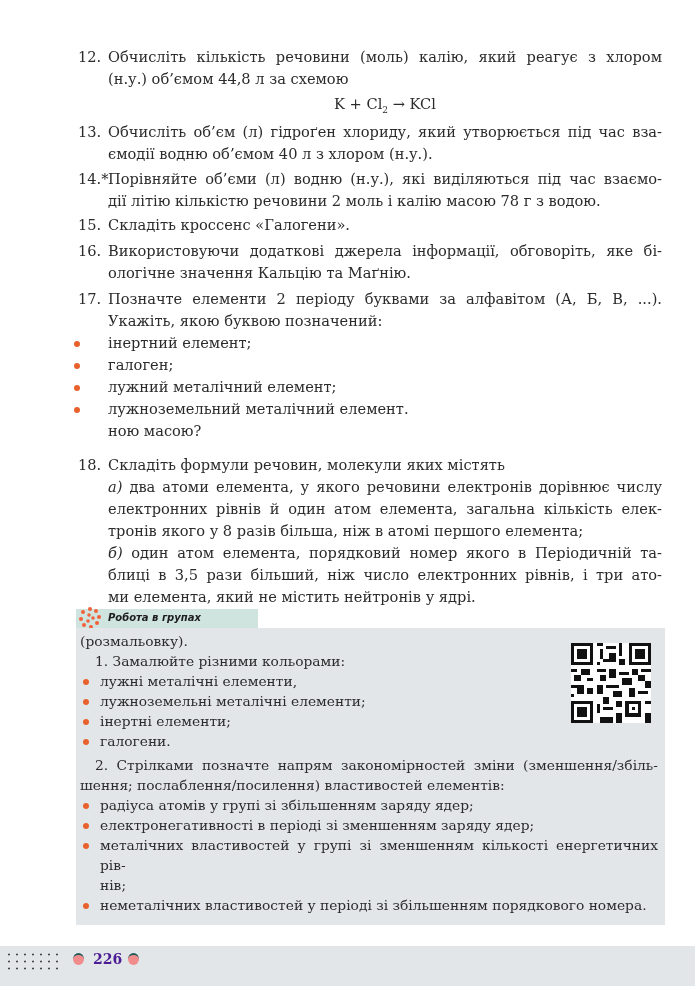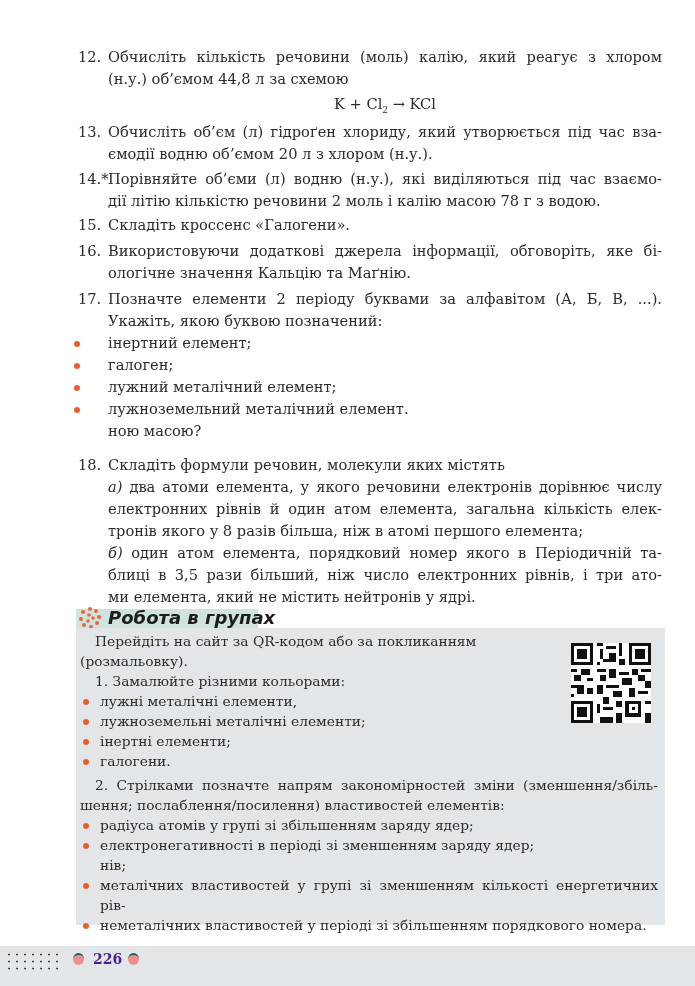--- a/index.html
+++ b/index.html
@@ -14,21 +14,21 @@
   .task .line { display:block; white-space:nowrap; }
   .task .just { text-align:justify; text-align-last:justify; white-space:normal; }
   .formula { text-align:center; margin-left:0; }
   .bul { position:relative; display:block; }
   .bul .dot { position:absolute; left:-34px; top:9px; width:6px; height:6px; border-radius:50%; background:#e8602c; }
   .ital { font-style:italic; }
   sub { font-size:9px; }
 
   .groups-header { position:absolute; left:76px; top:609px; width:182px; height:19px; background:#cfe3df; }
   .groups-icon { position:absolute; left:78px; top:606px; width:24px; height:24px; }
-  .groups-title { position:absolute; left:108px; top:606px; font-family:"DejaVu Sans","Liberation Sans",sans-serif; font-weight:bold; font-style:italic; font-size:18px; line-height:24px; color:#1d1d1d; }
+  .groups-title { position:absolute; left:108px; top:606px; font-family:"DejaVu Sans","Liberation Sans",sans-serif; font-weight:bold; font-style:italic; font-size:10px; line-height:24px; color:#1d1d1d; }
   .groups-box { position:absolute; left:76px; top:628px; width:589px; height:297px; background:#e3e6e9; }
   .gb { position:absolute; left:80px; width:578px; font-size:13.8px; line-height:20px; }
   .gb .line { display:block; white-space:nowrap; }
   .gb .just { text-align:justify; text-align-last:justify; white-space:normal; }
   .gb .bul { padding-left:20px; }
   .gb .bul .dot { left:3px; top:8px; }
   .qr { position:absolute; left:571px; top:643px; width:80px; height:80px; background:#fff; }
 
   .footer { position:absolute; left:0; top:946px; width:695px; height:40px; background:#e3e6e9; }
   .dots { position:absolute; left:5px; top:951px; width:56px; height:20px;
@@ -50,21 +50,21 @@
       <span class="line formula" style="padding-top:3px;">
         <span>K + Cl</span><sub>2</sub><span> → KCl</span>
       </span>
     </div>
   </div>
 
   <div class="task" style="top:121px;">
     <span class="num">13.</span>
     <div class="body">
       <span class="line just">Обчисліть об’єм (л) гідроґен хлориду, який утворюється під час вза-</span>
-      <span class="line">ємодії водню об’ємом 20 л з хлором (н.у.).</span>
+      <span class="line">ємодії водню об’ємом 40 л з хлором (н.у.).</span>
     </div>
   </div>
 
   <div class="task" style="top:168px;">
     <span class="num">14.*</span>
     <div class="body">
       <span class="line just">Порівняйте об’єми (л) водню (н.у.), які виділяються під час взаємо-</span>
       <span class="line">дії літію кількістю речовини 2 моль і калію масою 78 г з водою.</span>
     </div>
   </div>
@@ -124,36 +124,35 @@
       <circle cx="11" cy="9" r="1.8"></circle>
         <circle cx="15" cy="12" r="1.8"></circle>
         <circle cx="10" cy="15" r="1.8"></circle>
     </g>
   </svg>
   <div class="groups-title">Робота в групах</div>
 
   <div class="groups-box"></div>
 
   <div class="gb" style="top:631px;">
-    <span class="line" style="padding-left:15px;">Перейдіть на сайт за QR-кодом або за покликанням</span>
     <span class="line">(розмальовку).</span>
     <span class="line" style="padding-left:15px;">1. Замалюйте різними кольорами:</span>
     <span class="bul"><span class="dot"></span><span>лужні металічні елементи,</span></span>
     <span class="bul"><span class="dot"></span><span>лужноземельні металічні елементи;</span></span>
     <span class="bul"><span class="dot"></span><span>інертні елементи;</span></span>
     <span class="bul"><span class="dot"></span><span>галогени.</span></span>
     <span class="line just" style="padding-left:15px; margin-top:4px;">2. Стрілками позначте напрям закономірностей зміни (зменшення/збіль-</span>
     <span class="line">шення; послаблення/посилення) властивостей елементів:</span>
     <span class="bul"><span class="dot"></span><span>радіуса атомів у групі зі збільшенням заряду ядер;</span></span>
     <span class="bul"><span class="dot"></span><span>електронегативності в періоді зі зменшенням заряду ядер;</span></span>
-    <span class="bul"><span>нів;</span></span>
     <span class="bul">
         <span class="dot"></span>
         <span class="just" style="display:block;">металічних властивостей у групі зі зменшенням кількості енергетичних рів-</span>
       </span>
+    <span class="bul"><span>нів;</span></span>
     <span class="bul"><span class="dot"></span><span>неметалічних властивостей у періоді зі збільшенням порядкового номера.</span></span>
   </div>
 
   <svg class="qr" viewBox="0 0 25 25" shape-rendering="crispEdges">
     <rect width="25" height="25" fill="#ffffff"></rect>
     <g fill="#111">
       <rect x="0" y="0" width="7" height="7"></rect>
         <rect x="1" y="1" width="5" height="5" fill="#fff"></rect>
         <rect x="2" y="2" width="3" height="3"></rect>
       <rect x="18" y="0" width="7" height="7"></rect>

